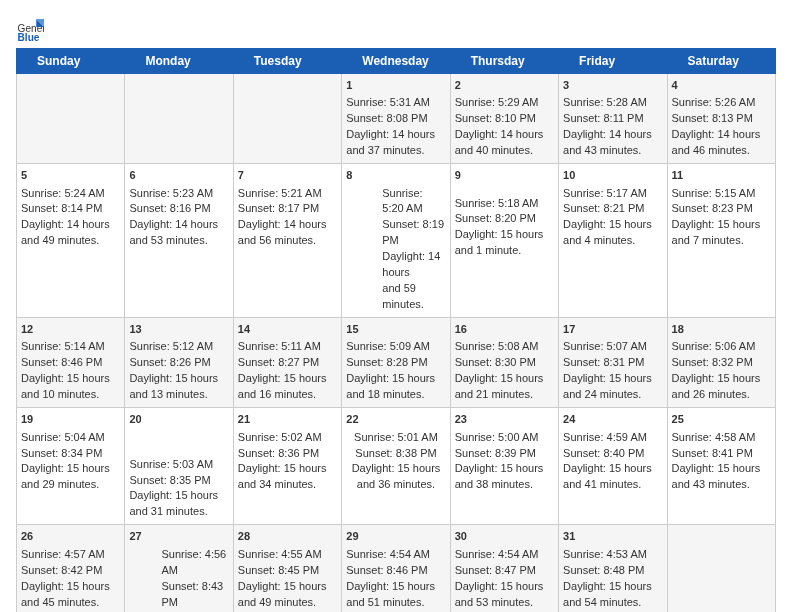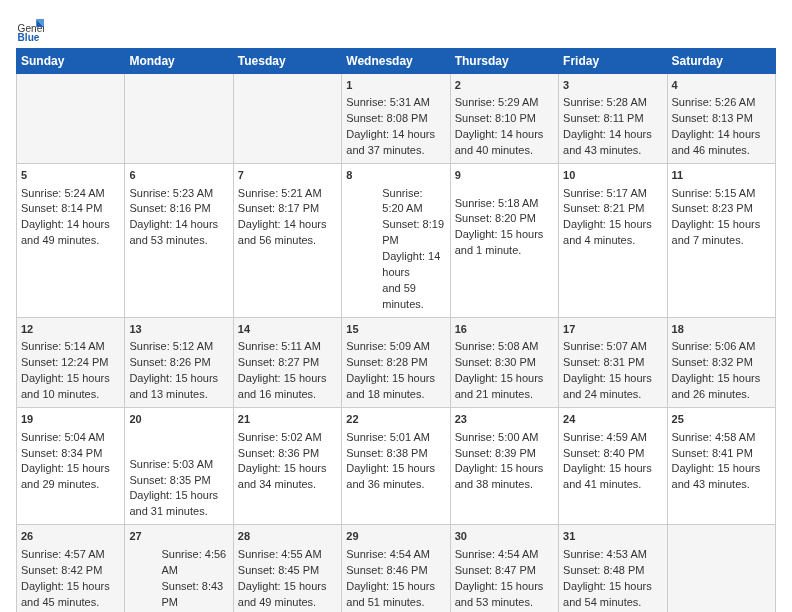--- a/index.html
+++ b/index.html
@@ -44,21 +44,21 @@
     table {
       width: 100%;
       border-collapse: collapse;
       table-layout: fixed;
     }
     thead tr th {
       background-color: #1a5fb4;
       color: #fff;
       font-size: 12px;
       font-weight: bold;
-      padding: 5px 4px;
+      padding: 5px 20px;
       text-align: left;
       border: 1px solid #1a5fb4;
       margin-top: 42px;
     }
     tbody tr td {
       border: 1px solid #ccc;
       vertical-align: top;
       padding: 4px 4px;
       font-size: 10px;
       color: #333;
@@ -196,21 +196,21 @@
             <div class="day-info" style="white-space: pre-line;">Sunrise: 5:15 AM
 Sunset: 8:23 PM
 Daylight: 15 hours
 and 7 minutes.</div>
           </td>
         </tr>
         <tr>
           <td>
             <span class="day-number">12</span>
             <div class="day-info" style="white-space: pre-line;">Sunrise: 5:14 AM
-Sunset: 12:24 PM
+Sunset: 8:46 PM
 Daylight: 15 hours
 and 10 minutes.</div>
           </td>
           <td>
             <span class="day-number">13</span>
             <div class="day-info" style="white-space: pre-line;">Sunrise: 5:12 AM
 Sunset: 8:26 PM
 Daylight: 15 hours
 and 13 minutes.</div>
           </td>
@@ -267,21 +267,21 @@
           </td>
           <td>
             <span class="day-number">21</span>
             <div class="day-info" style="white-space: pre-line;">Sunrise: 5:02 AM
 Sunset: 8:36 PM
 Daylight: 15 hours
 and 34 minutes.</div>
           </td>
           <td>
             <span class="day-number">22</span>
-            <div class="day-info" style="white-space: pre-line;">Sunrise: 5:01 AM
+            <div class="day-info" style="white-space: pre-line; text-align: center;">Sunrise: 5:01 AM
 Sunset: 8:38 PM
 Daylight: 15 hours
 and 36 minutes.</div>
           </td>
           <td>
             <span class="day-number">23</span>
             <div class="day-info" style="white-space: pre-line;">Sunrise: 5:00 AM
 Sunset: 8:39 PM
 Daylight: 15 hours
 and 38 minutes.</div>

